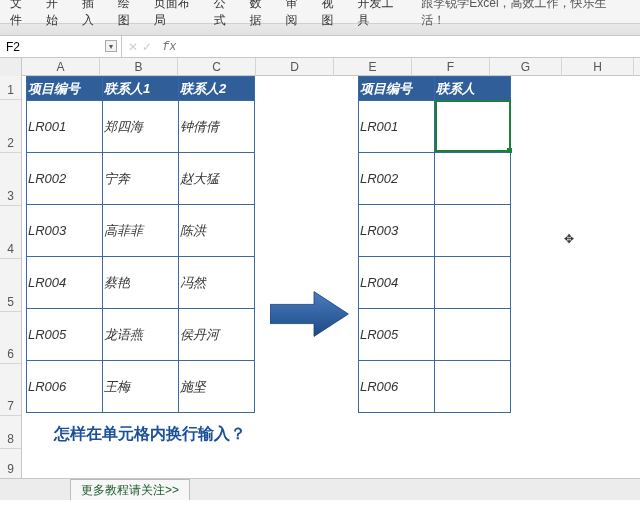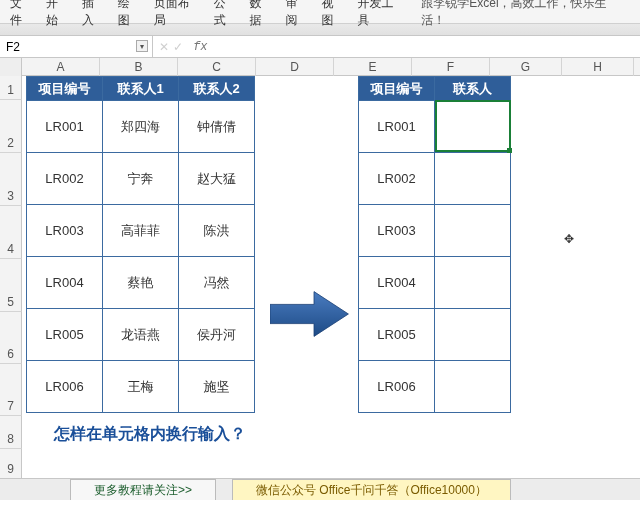--- a/index.html
+++ b/index.html
@@ -31,21 +31,21 @@
     border-bottom: 1px solid #c7c7c7;
   }
   .formula-bar {
     display: flex;
     align-items: center;
     height: 22px;
     border-bottom: 1px solid #c7c7c7;
     background: #fff;
   }
   .name-box {
-    width: 153px;
+    width: 122px;
     height: 100%;
     border-right: 1px solid #c7c7c7;
     display: flex;
     align-items: center;
     padding: 0 6px;
     background: #fff;
     position: relative;
   }
   .name-box .dd {
     position: absolute; right: 4px; top: 4px;
@@ -105,25 +105,26 @@
     flex: 1;
   }
 
   
   .tbl {
     position: absolute;
     border-collapse: collapse;
   }
   .tbl th, .tbl td {
     border: 1px solid #3b6aa0;
-    text-align: center;
+    text-align: left;
     font-size: 13px;
     height: 52px;
     background: #fff;
     color: #333;
+    font-style: italic;
   }
   .tbl th {
     background: #2f5e99;
     color: #fff;
     font-weight: bold;
     height: 24px;
   }
   .tbl1 { left: 4px; top: 0; }
   .tbl1 th, .tbl1 td { width: 76px; }
   .tbl2 { left: 336px; top: 0; }
@@ -169,25 +170,25 @@
     bottom: 0; left: 0; right: 0;
     height: 22px;
     background: #ececec;
     border-top: 1px solid #c7c7c7;
     display: flex;
     align-items: center;
     padding-left: 70px;
     font-size: 12px;
   }
   .sheet-tab {
-    padding: 2px 23px;
+    padding: 2px 10px;
     border: 1px solid #bbb;
     border-bottom: none;
     background: #f7f7f7;
-    margin-right: 16px;
+    margin-right: 2px;
     color: #1d5e2e;
   }
   .sheet-tab.active {
     background: #fff6c2;
     color: #7a5b00;
   }
 </style>
 </head>
 <body>
 
@@ -338,15 +339,14 @@
       </div>
 
       <div class="caption">怎样在单元格内换行输入？</div>
 
       <div class="cursor-plus">✥</div>
     </div>
   </div>
 
   <div class="sheet-tabs">
     <div class="sheet-tab">更多教程请关注&gt;&gt;</div>
-    <div class="sheet-tab active">微信公众号 Office千问千答（Office10000）</div>
   </div>
 </div>
 
 </body></html>

